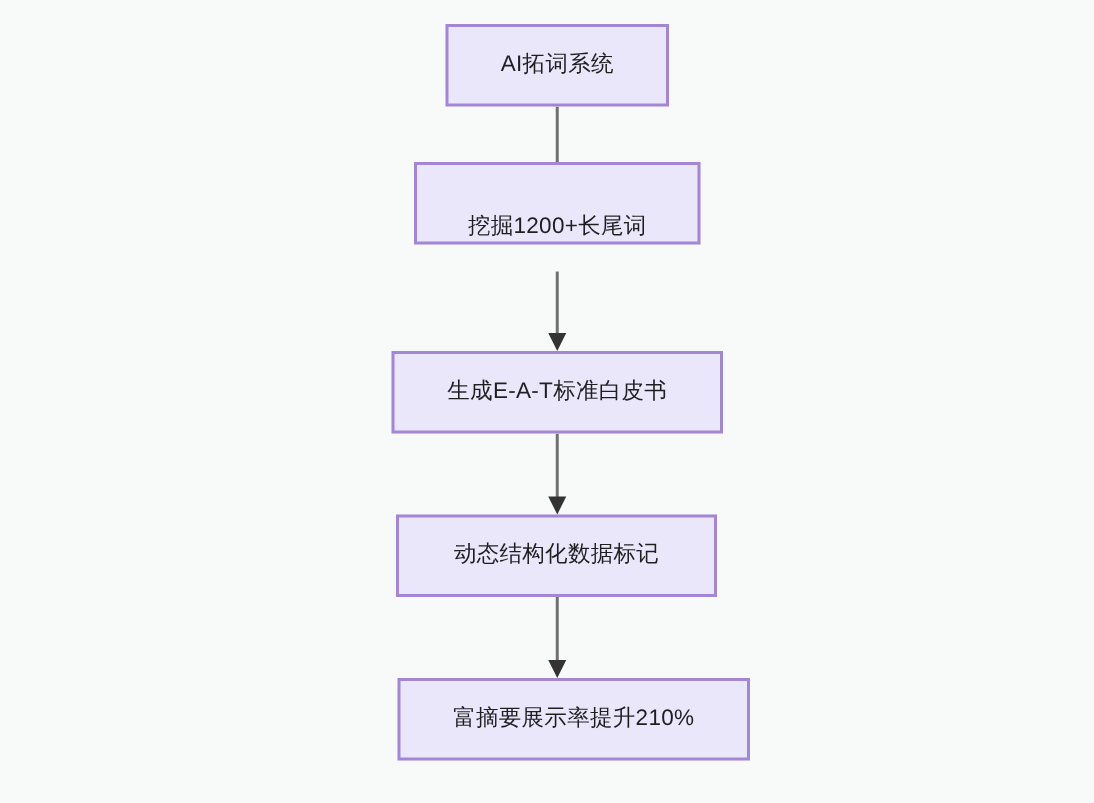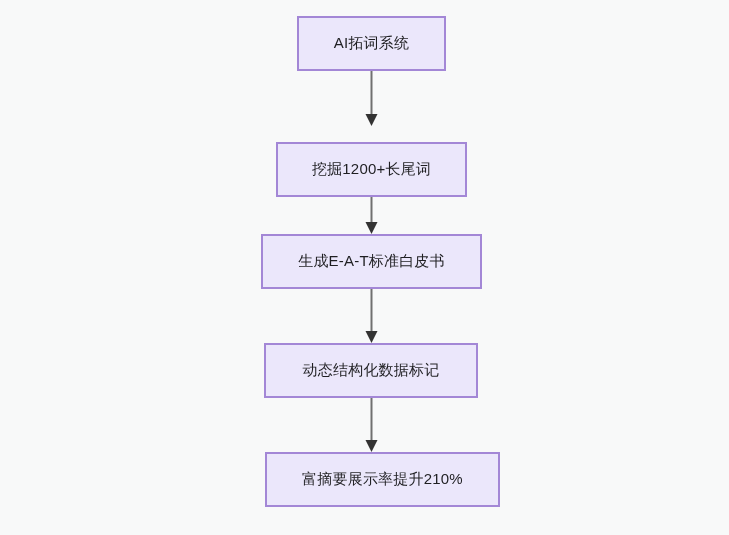--- a/index.html
+++ b/index.html
@@ -37,21 +37,21 @@
     letter-spacing: 0.2px;
     white-space: nowrap;
     z-index: 2;
   }
   .node-label {
     display: block;
     pointer-events: none;
   }
   
   .node-1 { left: 297px; top: 16px;  width: 149px; height: 55px; }
-  .node-2 { left: 276px; top: 142px; width: 191px; height: 55px; }
+  .node-2 { left: 276px; top: 108px; width: 191px; height: 55px; align-items: flex-end; }
   .node-3 { left: 261px; top: 234px; width: 221px; height: 55px; }
   .node-4 { left: 264px; top: 343px; width: 214px; height: 55px; }
   .node-5 { left: 265px; top: 452px; width: 235px; height: 55px; }
 
   
   .edge {
     position: absolute;
     left: 0;
     top: 0;
     width: 729px;

